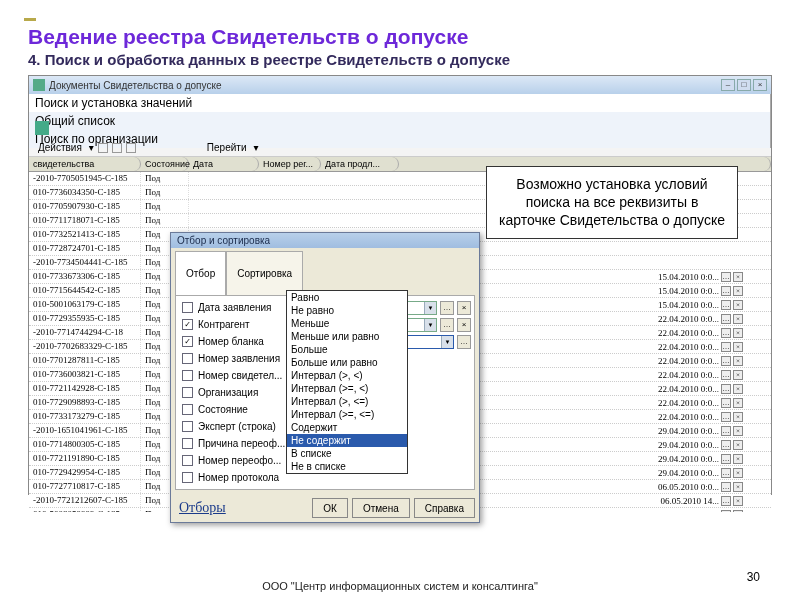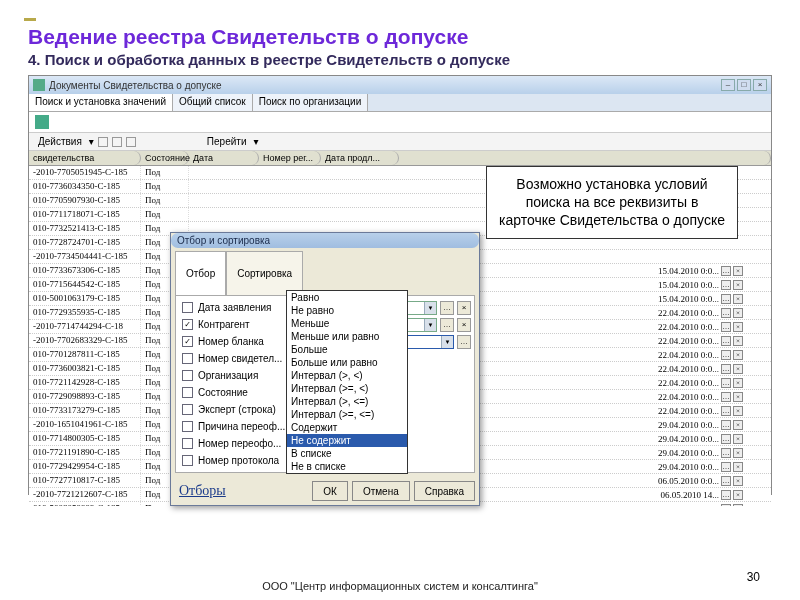--- a/index.html
+++ b/index.html
@@ -6,42 +6,42 @@
 body { font-family: Arial, sans-serif; background: #fff; width: 800px; height: 600px; position: relative; overflow: hidden; }
 .slide { padding: 18px 28px 0 28px; height: 100%; }
 .title { color: #6d28d9; font-size: 21px; font-weight: bold; margin-bottom: 2px; }
 .subtitle { color: #332a5c; font-size: 15px; font-weight: bold; }
 .accent-bar { height: 3px; background: #b8a94a; margin-left: -4px; width: 12px; margin-bottom: 4px; }
 .app-frame { border: 1px solid #888; margin-top: 7px; position: relative; background: #e8e8e8; height: 420px; }
 .titlebar { background: linear-gradient(#dce8f6,#b8d0ea); height: 18px; display: flex; align-items: center; padding: 0 4px; font-size: 10px; color: #333; }
 .titlebar .win-icon { width: 12px; height: 12px; background: #5a8; margin-right: 4px; }
 .titlebar .spacer { flex: 1; }
 .titlebar .wbtn { width: 14px; height: 12px; background: #d0ddf0; border: 1px solid #8aa; margin-left: 2px; font-size: 8px; text-align: center; line-height: 10px; }
-.tabs { display: flex; background: #dce6f2; height: 18px; font-size: 10px; border-bottom: 1px solid #aaa; }
+.tabs { display: flex; background: #dce6f2; height: 24px; font-size: 12px; border-bottom: 1px solid #aaa; flex-direction: column; }
 .tab { padding: 2px 6px; border-right: 1px solid #aaa; background: #eef3fa; }
 .tab.active { background: #fff; }
 .heading-row { display: flex; align-items: center; padding: 3px 6px; background: #fff; border-bottom: 1px solid #ccc; }
 .doc-icon { width: 14px; height: 14px; background: #4a8; margin-right: 5px; }
 .heading-text { color: #2a3a7a; font-weight: bold; font-size: 11px; }
 .toolbar { display: flex; align-items: center; padding: 2px 6px; background: #f4f4f4; border-bottom: 1px solid #ccc; font-size: 10px; gap: 4px; }
 .toolbar .btn { padding: 1px 3px; }
 .toolbar .dd { width: 10px; height: 10px; border: 1px solid #999; }
 .columns { display: flex; background: #e0e0d0; border-bottom: 1px solid #999; font-size: 9px; }
 .col { padding: 2px 4px; border-right: 1px solid #aaa; white-space: nowrap; border-radius: 7px; }
 .col.c0 { width: 112px; } .col.c1 { width: 48px; } .col.c2 { width: 70px; } .col.c3 { width: 62px; } .col.c4 { width: 78px; } .col.c5 { flex: 1; }
 .grid { background: #fff; font-size: 9px; height: 340px; overflow: hidden; }
 .row { display: flex; border-bottom: 1px dotted #ccc; height: 14px; font-family: Liberation Serif, serif; }
 .cell { padding: 1px 4px; white-space: nowrap; overflow: hidden; }
 .cell.c0 { width: 112px; border-right: 1px dotted #ddd; } .cell.c1 { width: 48px; border-right: 1px dotted #ddd; }
 .cell.cx { flex: 1; text-align: right; padding-right: 28px; display: flex; justify-content: flex-end; align-items: center; gap: 2px; }
 .cell .xbtn { width: 10px; height: 10px; border: 1px solid #888; background: #eee; font-size: 7px; line-height: 8px; text-align: center; }
 
 
 .dialog { position: absolute; left: 170px; top: 232px; width: 310px; background: #ece9d8; border: 1px solid #6b7a99; box-shadow: 2px 2px 6px rgba(0,0,0,.4); font-size: 10px; }
-.dlg-title { background: linear-gradient(#b8d0ea,#a0bde0); padding: 2px 6px; color: #1a2a4a; font-size: 10px; border-radius: 7px; }
+.dlg-title { background: linear-gradient(#b8d0ea,#a0bde0); padding: 2px 6px; color: #1a2a4a; font-size: 10px; }
 .dlg-tabs { display: flex; padding: 3px 4px 0 4px; }
 .dlg-tab { padding: 16px 10px; border: 1px solid #aaa; border-bottom: none; background: #f6f4ea; font-size: 10px; }
 .dlg-tab.active { background: #fff; }
 .dlg-body { background: #fff; border: 1px solid #aaa; margin: 0 4px 4px 4px; padding: 3px; }
 .frow { display: flex; align-items: center; height: 17px; font-size: 10px; gap: 2px; }
 .chk { width: 11px; height: 11px; border: 1px solid #667; background: #fff; margin: 0 3px; font-size: 8px; line-height: 9px; text-align: center; }
 .flabel { width: 96px; }
 .fcombo { flex: 1; border: 1px solid #7a8; background: #fff; height: 14px; display: flex; align-items: center; padding: 0 2px; position: relative; }
 .fcombo .arrow { position: absolute; right: 0; top: 0; width: 12px; height: 100%; background: #d8e0ea; border-left: 1px solid #9ab; text-align: center; font-size: 6px; line-height: 12px; }
 .fcombo.sel { border-color: #2a5aac; }
@@ -336,20 +336,24 @@
         <div class="smallbtn">×</div>
       </div>
       <div class="frow">
         <div class="chk">✓</div>
         <div class="flabel">Номер бланка</div>
         <div class="fcombo sel">
           <span class="txt">Содержит</span>
           <span class="arrow">▼</span>
         </div>
         <div class="smallbtn">…</div>
+      </div>
+      <div class="frow">
+        <div class="chk"></div>
+        <div class="flabel">Номер заявления</div>
       </div>
       <div class="frow">
         <div class="chk"></div>
         <div class="flabel">Номер свидетел...</div>
       </div>
       <div class="frow">
         <div class="chk"></div>
         <div class="flabel">Организация</div>
       </div>
       <div class="frow">

